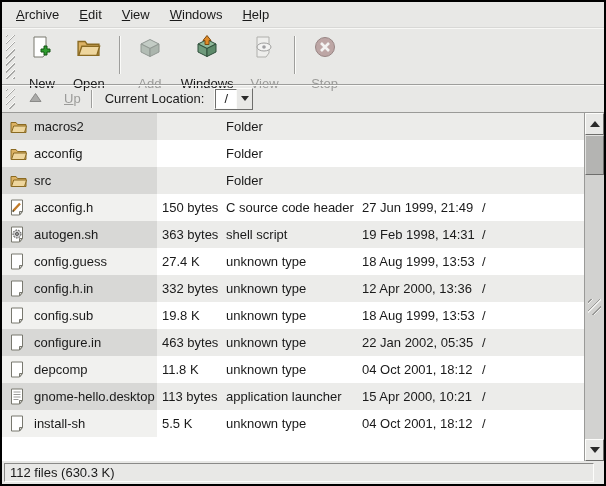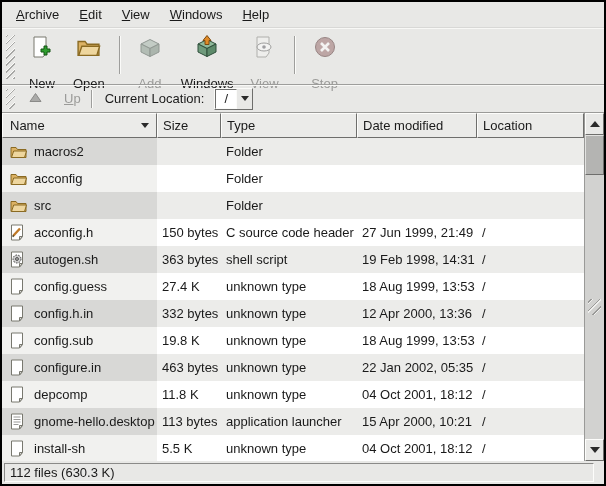--- a/index.html
+++ b/index.html
@@ -221,38 +221,20 @@
     <div class="combo">
       <div class="combo-entry">/</div>
       <div class="combo-arrow">
         <span class="tri-down-sm"></span>
       </div>
     </div>
   </div>
 
   <div class="list-area">
     <div class="list-main">
-      <div class="header-row">
-        <div class="hcell c-name">
-          <span class="flex">Name</span>
-          <span class="sort-arrow"></span>
-        </div>
-        <div class="hcell c-size">
-          <span>Size</span>
-        </div>
-        <div class="hcell c-type">
-          <span>Type</span>
-        </div>
-        <div class="hcell c-date">
-          <span>Date modified</span>
-        </div>
-        <div class="hcell c-loc" style="flex:1">
-          <span>Location</span>
-        </div>
-      </div>
 
       <div class="rows">
 
         <div class="row shaded">
           <div class="cell c-name">
               <span class="row-icon">
                 <svg width="19" height="15" viewBox="0 0 18 15">
                   <use href="#sym-folder"></use>
                 </svg>
               </span>

